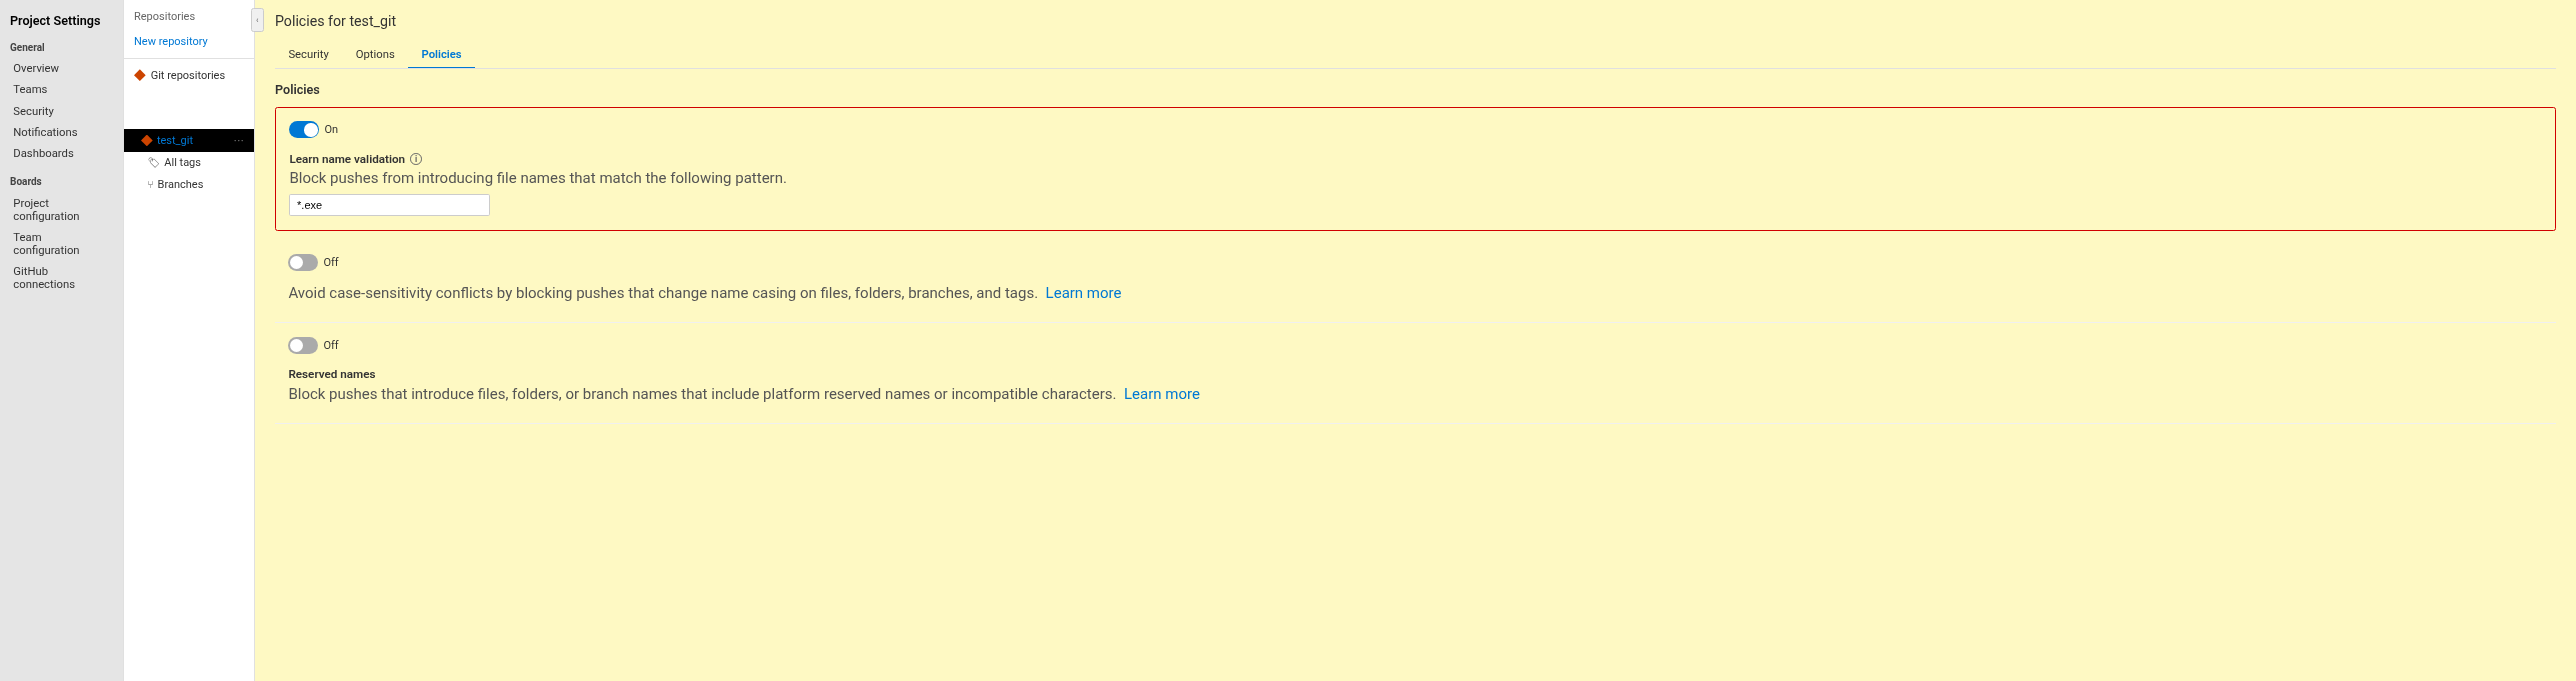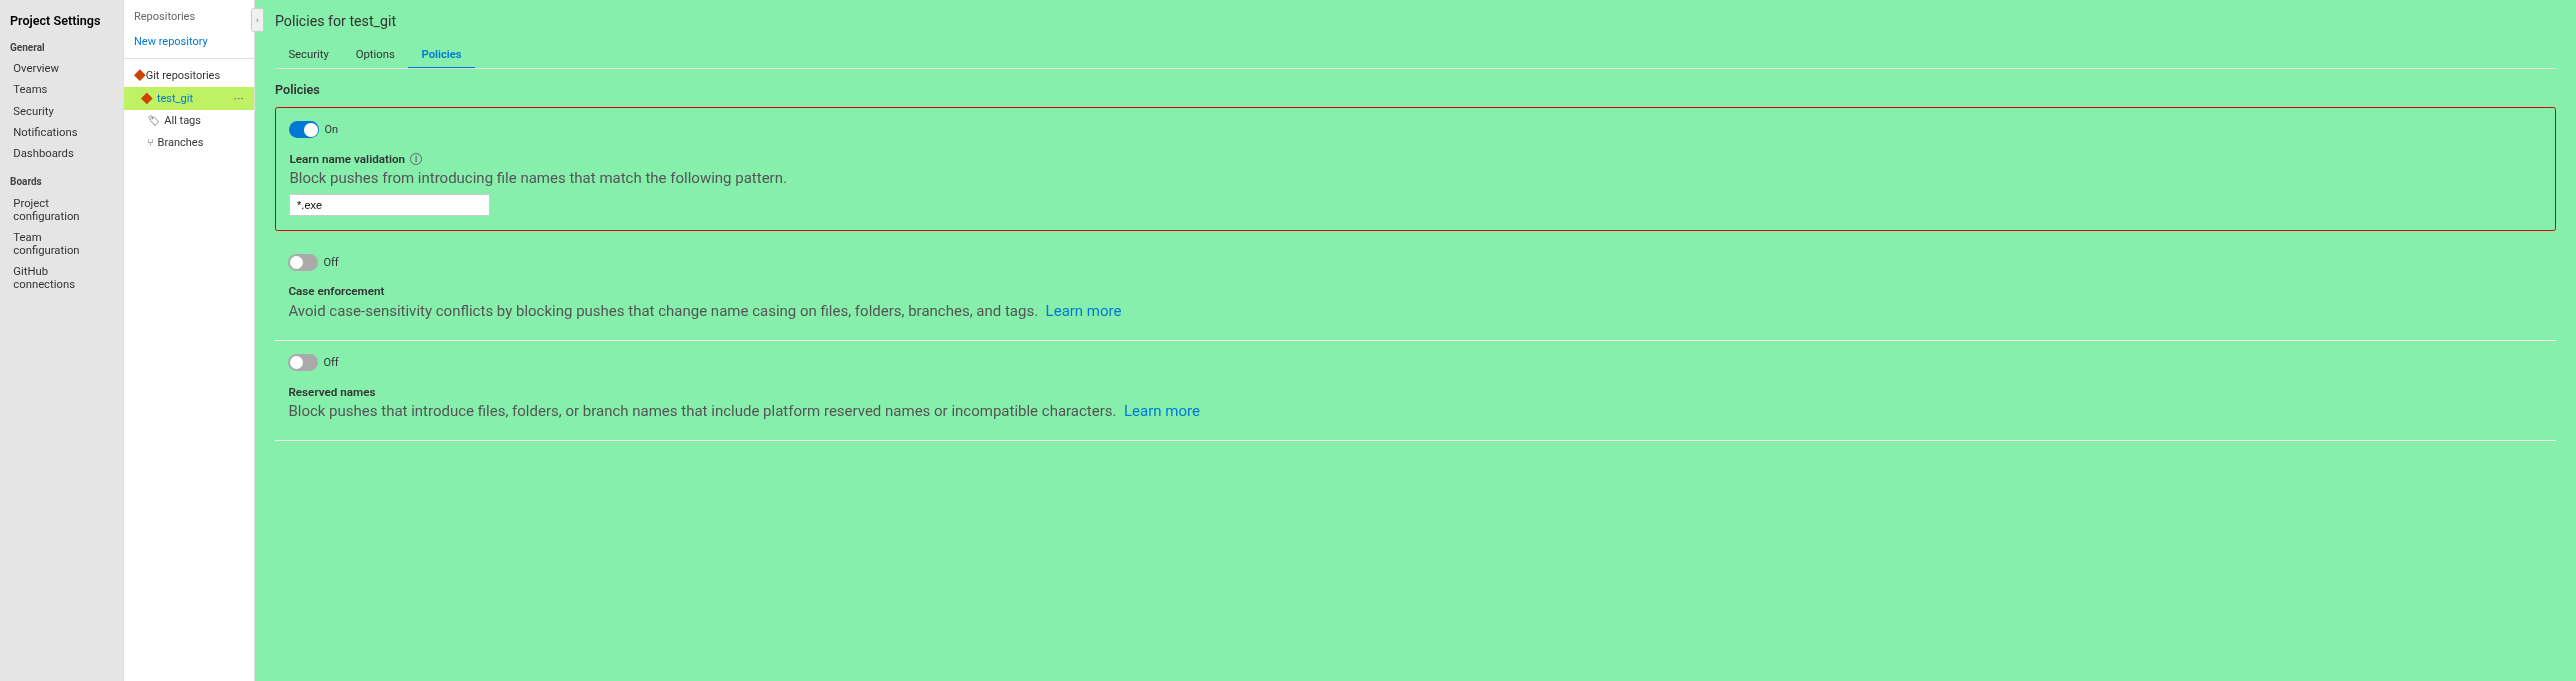--- a/index.html
+++ b/index.html
@@ -67,39 +67,41 @@
     }
     .middle-divider {
       border: none;
       border-top: 0.8px solid #e0e0e0;
       margin: 5px 0;
     }
     .middle-section {
       padding: 5px 10px;
       display: flex;
       align-items: center;
+      gap: 5px;
       font-size: 11px;
       color: #333;
     }
     .git-icon {
       width: 11.7px;
       height: 11.7px;
       background: #cc4400;
       clip-path: polygon(50% 0%, 100% 50%, 50% 100%, 0% 50%);
       flex-shrink: 0;
     }
     .middle-repo-item {
       display: flex;
       align-items: center;
       padding: 4.2px 6.7px 4.2px 17px;
-      background: #bef264;
+      background: #000000;
       cursor: pointer;
       font-size: 11px;
       color: #0078d4;
       justify-content: space-between;
+      margin-top: 42px;
     }
     .middle-repo-item-left {
       display: flex;
       align-items: center;
       gap: 4.2px;
     }
     .middle-sub-item {
       display: flex;
       align-items: center;
       padding: 4.2px 6.7px 4.2px 23.4px;
@@ -138,21 +140,21 @@
       font-size: 8.4px;
       color: #666;
       z-index: 10;
     }
 
     
     .main-content {
       flex: 1;
       padding: 13.4px 20px;
       overflow-y: auto;
-      background: #86efac;
+      background: #fef9c3;
     }
     .page-title {
       font-size: 14.2px;
       font-weight: 400;
       color: #333;
       margin-bottom: 11.7px;
     }
 
     
     .tabs {
@@ -376,23 +378,20 @@
     <div class="policy-item-main">
       <div class="toggle-label">
         <div class="toggle">
           <div class="toggle-track off">
             <div class="toggle-thumb off"></div>
           </div>
         </div>
         <span class="toggle-status">Off</span>
       </div>
       <div class="policy-content">
-        <div class="policy-name">
-          <span>Case enforcement</span>
-        </div>
         <div class="policy-desc">
           <span>Avoid case-sensitivity conflicts by blocking pushes that change name casing on files, folders, branches, and tags.</span>
           &nbsp;<a class="learn-more">Learn more</a>
         </div>
       </div>
     </div>
   </div>
 
   <div class="policy-item">
     <div class="policy-item-main">

